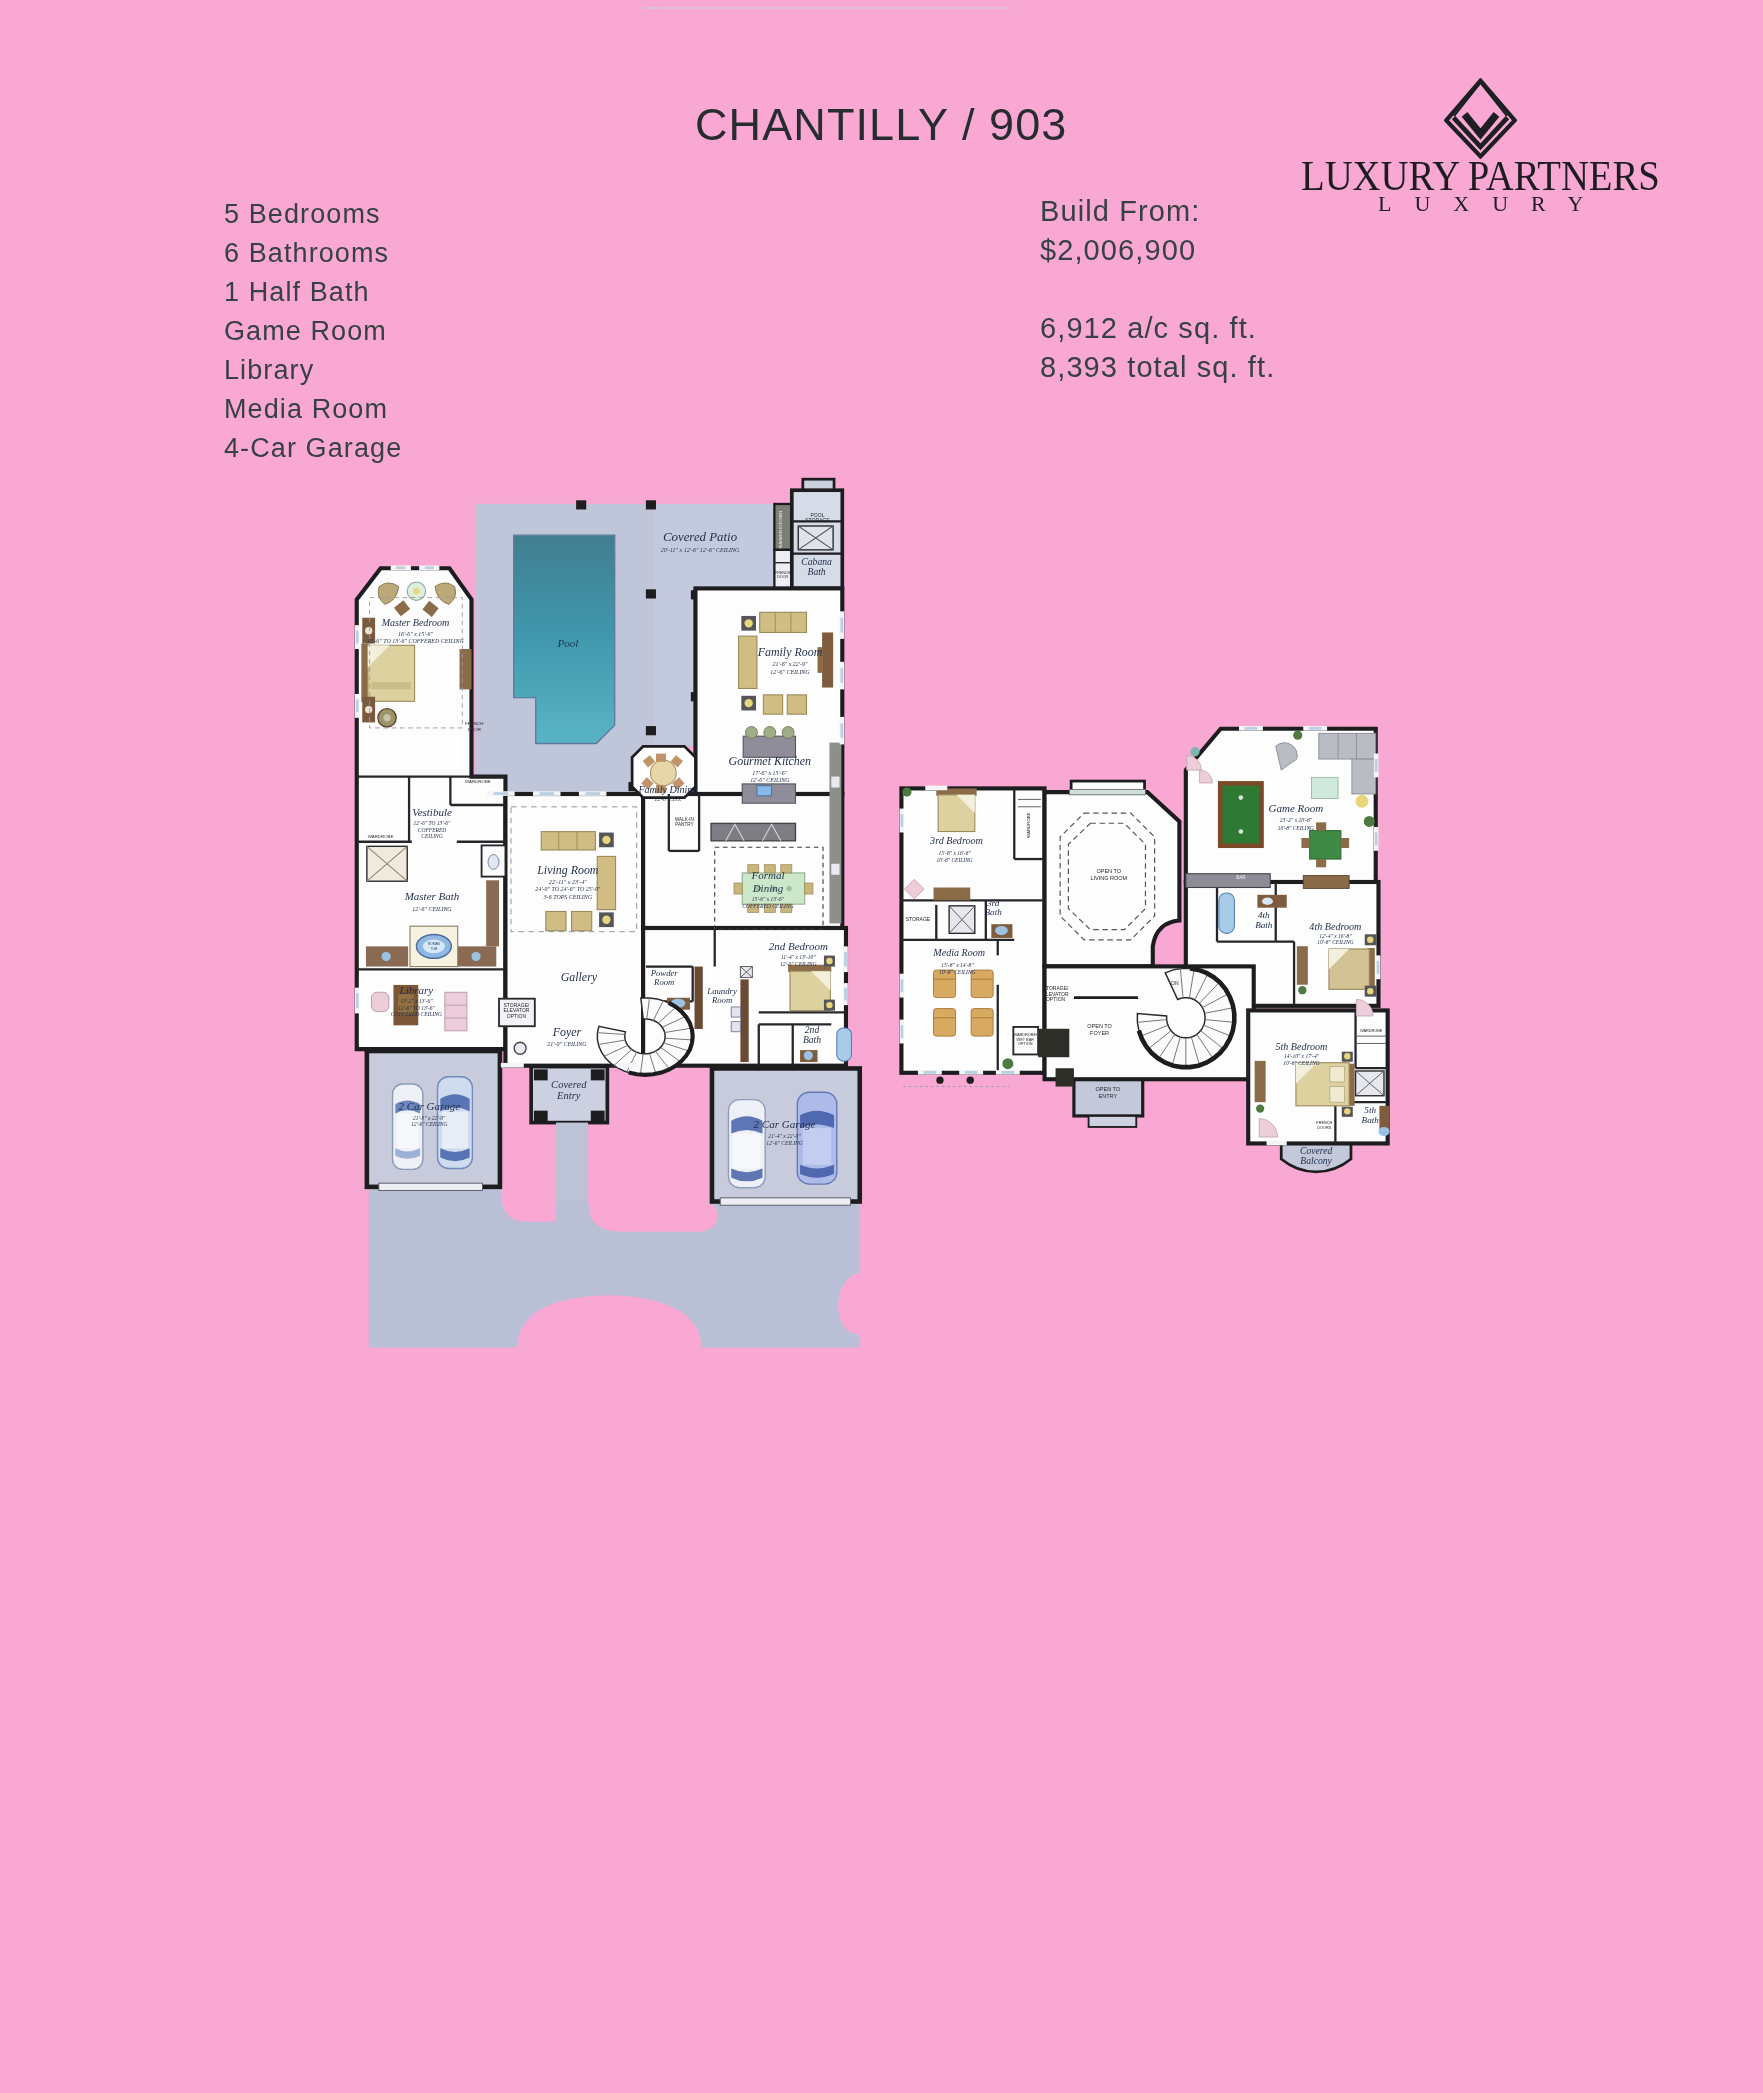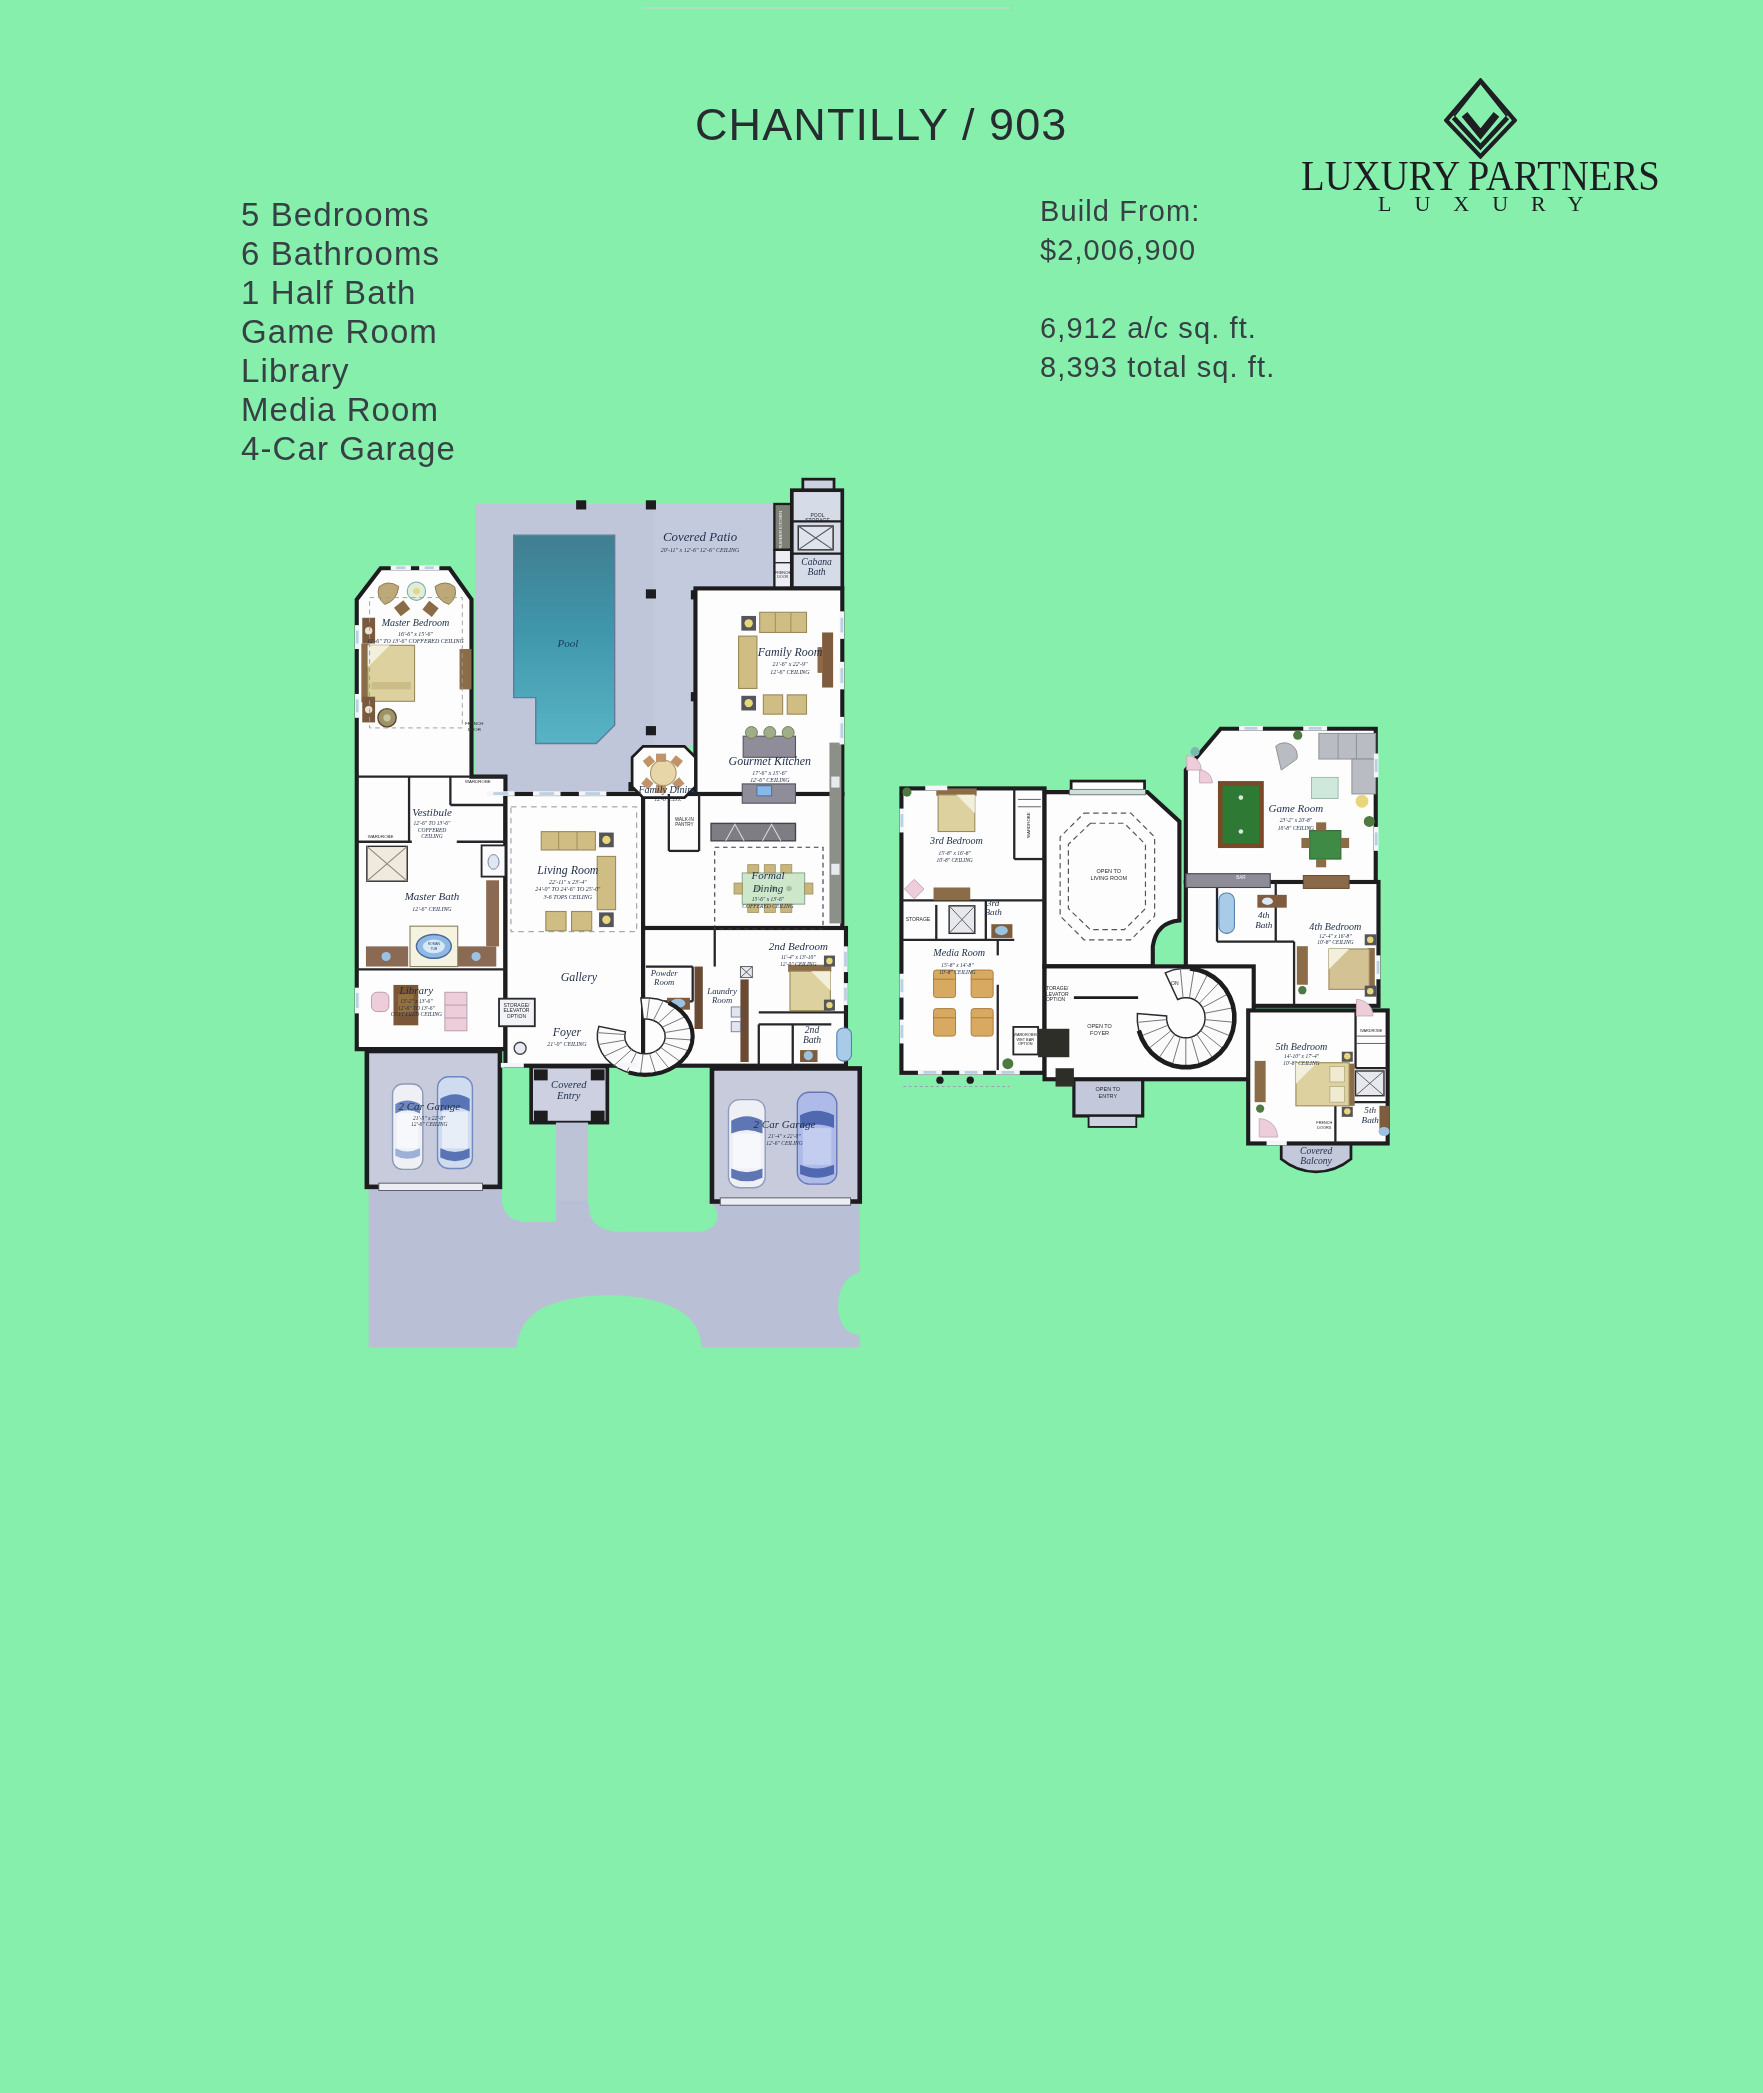--- a/index.html
+++ b/index.html
@@ -1,28 +1,28 @@
 <!DOCTYPE html>
 <html style="font-size:14.7px"><head>
 <meta charset="utf-8">
 <style>
   html,body{margin:0;padding:0;background:#ffffff;}
-  #page{position:relative;width:1763px;height:2094px;background:#86efac;overflow:hidden;
+  #page{position:relative;width:1763px;height:2094px;background:#f9a8d4;overflow:hidden;
         font-family:"Liberation Sans", sans-serif;}
   .t{position:absolute;white-space:pre;}
 </style>
 </head>
 <body>
 <div id="page">
 
   <div style="position:absolute;left:643px;top:7.3px;width:367px;height:1.8px;background:#c9d2d4;opacity:.6"></div>
 
   <div class="t" id="title" style="left:695px;top:99px;font-size:45px;letter-spacing:1.1px;color:#262c30;">CHANTILLY / 903</div>
 
-  <div class="t" id="speclist" style="left:241px;top:195px;font-size:33px;line-height:39px;letter-spacing:1.1px;color:#374044;">5 Bedrooms
+  <div class="t" id="speclist" style="left:224px;top:195px;font-size:27px;line-height:39px;letter-spacing:1.1px;color:#374044;">5 Bedrooms
 6 Bathrooms
 1 Half Bath
 Game Room
 Library
 Media Room
 4-Car Garage</div>
 
   <div class="t" id="price" style="left:1009px;top:192px;font-size:29px;line-height:39px;letter-spacing:1.1px;color:#374044;margin-left:31px;">Build From:
 $2,006,900
 

